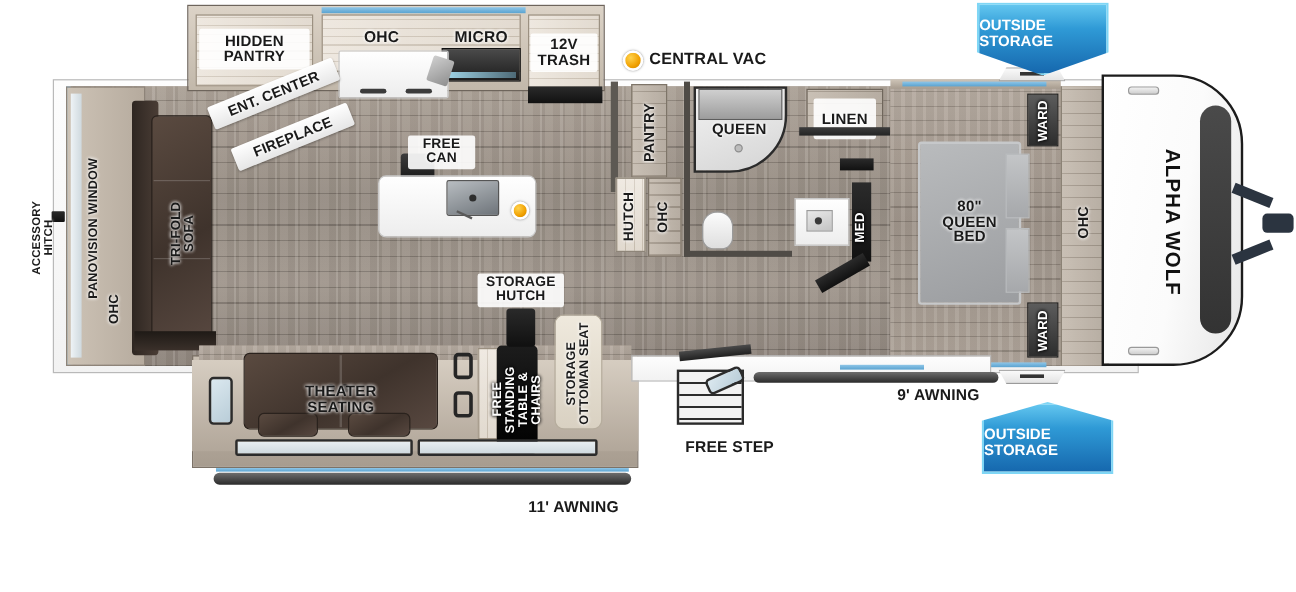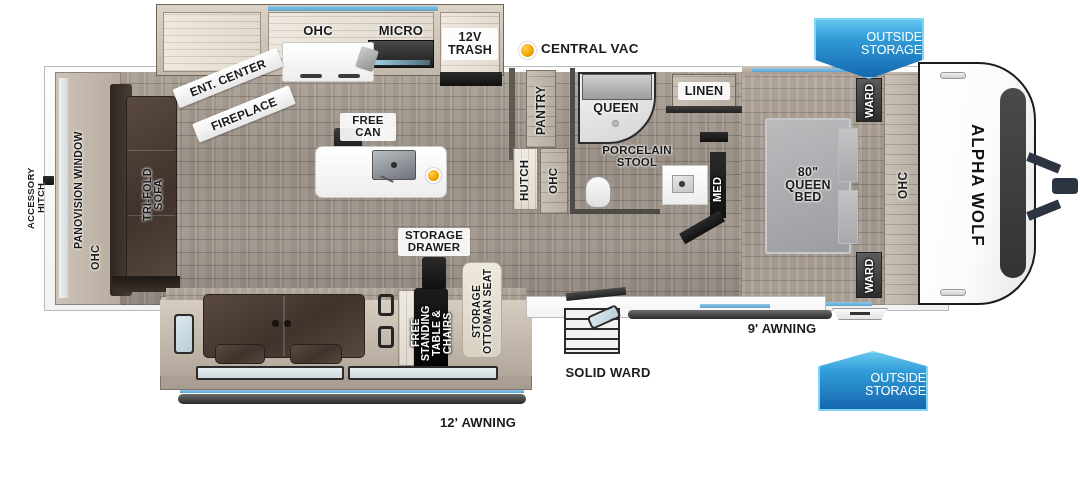--- a/index.html
+++ b/index.html
@@ -74,23 +74,23 @@
   .sofa{
     background:linear-gradient(150deg,#5a4a40,#3f332c 55%,#584840);
     border:1px solid #2a221d;border-radius:5px;
   }
   .counter{background:linear-gradient(180deg,#ffffff,#ededed);border:1px solid #c9c9c9;}
 
   
   .badge{position:absolute;width:106px;height:48px;
     background:linear-gradient(180deg,#63c6ef 0%,#2f9ad6 35%,#1668ae 100%);
     border:2px solid #7fd6f5;
-    display:flex;align-items:center;justify-content:center;text-align:right;
-    color:#fff;font-size:12.5px;font-weight:400;line-height:1.08;
-    box-shadow:0 1px 3px rgba(0,0,0,.35);margin-top:16px;}
+    display:flex;align-items:center;justify-content:center;text-align:left;
+    color:#fff;font-size:12.5px;font-weight:700;line-height:1.08;
+    box-shadow:0 1px 3px rgba(0,0,0,.35);}
   .badge.down{clip-path:polygon(0 0,100% 0,100% 68%,50% 100%,0 68%);
               padding-bottom:9px;}
   .badge.up{clip-path:polygon(50% 0,100% 26%,100% 100%,0 100%,0 26%);
             padding-top:8px;}
 
   .dot{position:absolute;border-radius:50%;
        background:radial-gradient(circle at 35% 32%,#ffd24d,#f0a000 60%,#c97f00);
        border:2px solid #fff;box-shadow:0 0 2px rgba(0,0,0,.5);}
 
   .winstrip{background:linear-gradient(180deg,#8fc6e8,#5aa3d0);}
@@ -128,20 +128,22 @@
 SOFA</div>
 
   <div class="abs" style="left:112px;top:276px;width:68px;height:16px;
               background:linear-gradient(180deg,#1f1a16,#3a302a);"></div>
 
   <div class="abs" style="left:156px;top:4px;width:348px;height:72px;
               background:linear-gradient(180deg,#dcd3c7,#c2b8aa);border:1px solid #6e655c;"></div>
   <div class="abs winstrip" style="left:268px;top:6px;width:170px;height:5px;"></div>
 
   <div class="abs lwood" style="left:163px;top:12px;width:98px;height:60px;border:1px solid #9b9081;"></div>
+  <div class="lbl" style="left:166px;top:24px;width:92px;height:34px;font-size:12.5px;">HIDDEN
+PANTRY</div>
 
   <div class="abs lwood" style="left:268px;top:12px;width:166px;height:48px;border:1px solid #9b9081;"></div>
   <div class="lbl nob" style="left:288px;top:22px;width:60px;height:18px;font-size:13px;">OHC</div>
   <div class="lbl nob" style="left:372px;top:22px;width:58px;height:18px;font-size:13px;">MICRO</div>
 
   <div class="abs" style="left:368px;top:40px;width:66px;height:28px;
               background:linear-gradient(180deg,#4a4a4a,#1d1d1d);border:1px solid #111;"></div>
   <div class="abs" style="left:372px;top:60px;width:58px;height:5px;
               background:linear-gradient(90deg,#9fd4e6,#4e6a77);"></div>
 
@@ -195,25 +197,23 @@
               border:2px solid #2b2b2b;border-radius:0 0 48px 0;"></div>
   <div class="abs" style="left:582px;top:74px;width:70px;height:26px;
               background:linear-gradient(180deg,#cfcfcf,#9d9d9d);border:1px solid #5d5d5d;"></div>
   <div class="lbl nob" style="left:582px;top:100px;width:68px;height:16px;font-size:12.5px;">QUEEN</div>
   <div class="abs" style="left:612px;top:120px;width:7px;height:7px;border-radius:50%;
               background:#bdbdbd;border:1px solid #8d8d8d;"></div>
 
   <div class="abs" style="left:585px;top:176px;width:26px;height:32px;
               background:linear-gradient(180deg,#fcfcfc,#dedede);
               border:1px solid #9a9a9a;border-radius:13px 13px 10px 10px;"></div>
-  <div class="lbl nob" style="left:598px;top:142px;width:78px;height:30px;font-size:11.5px;">PORCELAIN
-STOOL</div>
 
   <div class="abs greywood" style="left:672px;top:74px;width:64px;height:34px;border:1px solid #6f665c;"></div>
-  <div class="lbl" style="left:678px;top:82px;width:52px;height:18px;font-size:12.5px;">LINEN</div>
+  <div class="lbl" style="left:678px;top:82px;width:52px;height:34px;font-size:12.5px;">LINEN</div>
   <div class="abs darkbar" style="left:666px;top:106px;width:76px;height:7px;"></div>
 
   <div class="abs counter" style="left:662px;top:165px;width:46px;height:40px;"></div>
   <div class="abs" style="left:672px;top:175px;width:22px;height:18px;
               background:linear-gradient(160deg,#e8e8e8,#c4c4c4);border:1px solid #9b9b9b;"></div>
   <div class="abs" style="left:679px;top:181px;width:6px;height:6px;border-radius:50%;background:#3a3a3a;"></div>
   <div class="abs blackpanel" style="left:710px;top:152px;width:16px;height:66px;"></div>
   <div class="lbl nob vert" style="left:710px;top:168px;width:16px;height:42px;font-size:11px;color:#fff;
               text-shadow:0 0 3px #000,0 0 3px #000;">MED</div>
   <div class="abs blackpanel" style="left:676px;top:210px;width:46px;height:12px;transform:rotate(-30deg);
@@ -276,62 +276,63 @@
   <div class="abs" style="left:160px;top:300px;width:372px;height:76px;
               background:linear-gradient(180deg,#d6cdc1,#b2a79a);"></div>
   <div class="abs glass" style="left:174px;top:314px;width:20px;height:40px;"></div>
 
   <div class="abs sofa" style="left:203px;top:294px;width:162px;height:64px;"></div>
   <div class="abs" style="left:283px;top:296px;width:2px;height:60px;background:rgba(255,255,255,.16);"></div>
   <div class="abs" style="left:272px;top:320px;width:7px;height:7px;border-radius:50%;background:#191310;"></div>
   <div class="abs" style="left:284px;top:320px;width:7px;height:7px;border-radius:50%;background:#191310;"></div>
   <div class="abs sofa" style="left:215px;top:344px;width:50px;height:20px;"></div>
   <div class="abs sofa" style="left:290px;top:344px;width:52px;height:20px;"></div>
+  <div class="lbl nob" style="left:222px;top:324px;width:124px;height:18px;font-size:12.5px;">THEATER SEATING</div>
 
   <div class="abs" style="left:378px;top:294px;width:16px;height:22px;
               border:3px solid #262626;border-radius:4px;background:transparent;"></div>
   <div class="abs" style="left:378px;top:326px;width:16px;height:22px;
               border:3px solid #262626;border-radius:4px;background:transparent;"></div>
   <div class="abs lwoodv" style="left:398px;top:290px;width:24px;height:76px;border:1px solid #9b9081;"></div>
 
   <div class="abs" style="left:414px;top:288px;width:34px;height:90px;
               background:linear-gradient(180deg,#1c1c1c,#000);border-radius:4px;"></div>
   <div class="lbl nob vert" style="left:414px;top:292px;width:34px;height:82px;font-size:10.5px;color:#fff;
               text-shadow:0 0 3px #000,0 0 3px #000;">FREE STANDING
 TABLE &amp; CHAIRS</div>
 
   <div class="abs" style="left:422px;top:257px;width:24px;height:32px;
               background:linear-gradient(180deg,#2a2a2a,#101010);border-radius:3px;"></div>
   <div class="lbl" style="left:398px;top:228px;width:72px;height:28px;font-size:11.5px;">STORAGE
-DRAWER</div>
+HUTCH</div>
 
   <div class="abs" style="left:462px;top:262px;width:40px;height:96px;
               background:linear-gradient(180deg,#efe9dd,#d9d1c2);
               border:1px solid #b6ad9d;border-radius:8px;"></div>
   <div class="lbl nob vert" style="left:462px;top:266px;width:40px;height:90px;font-size:10.5px;">STORAGE
 OTTOMAN SEAT</div>
 
   <div class="abs" style="left:196px;top:366px;width:148px;height:14px;
               background:linear-gradient(180deg,#e8eef1,#cfd9de);border:2px solid #2b2b2b;border-radius:2px;"></div>
   <div class="abs" style="left:348px;top:366px;width:150px;height:14px;
               background:linear-gradient(180deg,#e8eef1,#cfd9de);border:2px solid #2b2b2b;border-radius:2px;"></div>
 
   <div class="abs" style="left:178px;top:394px;width:348px;height:10px;
               background:linear-gradient(180deg,#6d6d6d,#2a2a2a);border-radius:5px;"></div>
   <div class="abs winstrip" style="left:180px;top:390px;width:344px;height:3px;"></div>
-  <div class="lbl nob" style="left:432px;top:414px;width:92px;height:18px;font-size:13px;">12' AWNING</div>
+  <div class="lbl nob" style="left:432px;top:414px;width:92px;height:18px;font-size:13px;">11' AWNING</div>
 
   <div class="abs shellwhite" style="left:526px;top:296px;width:300px;height:22px;border:1px solid #bbb;"></div>
   <div class="abs" style="left:566px;top:290px;width:60px;height:8px;
               background:linear-gradient(180deg,#4a4a4a,#202020);transform:rotate(-6deg);"></div>
   <div class="abs" style="left:564px;top:308px;width:56px;height:46px;
               border:2px solid #2b2b2b;
               background:repeating-linear-gradient(180deg,#f2f2f2 0px,#f2f2f2 8px,#2b2b2b 8px,#2b2b2b 10px);"></div>
   <div class="abs glass" style="left:588px;top:310px;width:32px;height:14px;transform:rotate(-24deg);"></div>
-  <div class="lbl nob" style="left:556px;top:364px;width:104px;height:18px;font-size:13px;">SOLID WARD</div>
+  <div class="lbl nob" style="left:556px;top:364px;width:104px;height:18px;font-size:13px;">FREE STEP</div>
 
   <div class="abs" style="left:628px;top:310px;width:204px;height:9px;
               background:linear-gradient(180deg,#6d6d6d,#2a2a2a);border-radius:5px;"></div>
   <div class="abs winstrip" style="left:700px;top:304px;width:70px;height:4px;"></div>
   <div class="lbl nob" style="left:742px;top:320px;width:80px;height:18px;font-size:13px;">9' AWNING</div>
 
   <div class="abs" style="left:832px;top:56px;width:56px;height:12px;
               background:linear-gradient(180deg,#fafafa,#e3e3e3);border:1px solid #9a9a9a;
               clip-path:polygon(12% 0,88% 0,100% 100%,0 100%);"></div>
   <div class="abs" style="left:850px;top:60px;width:20px;height:3px;background:#333;"></div>

